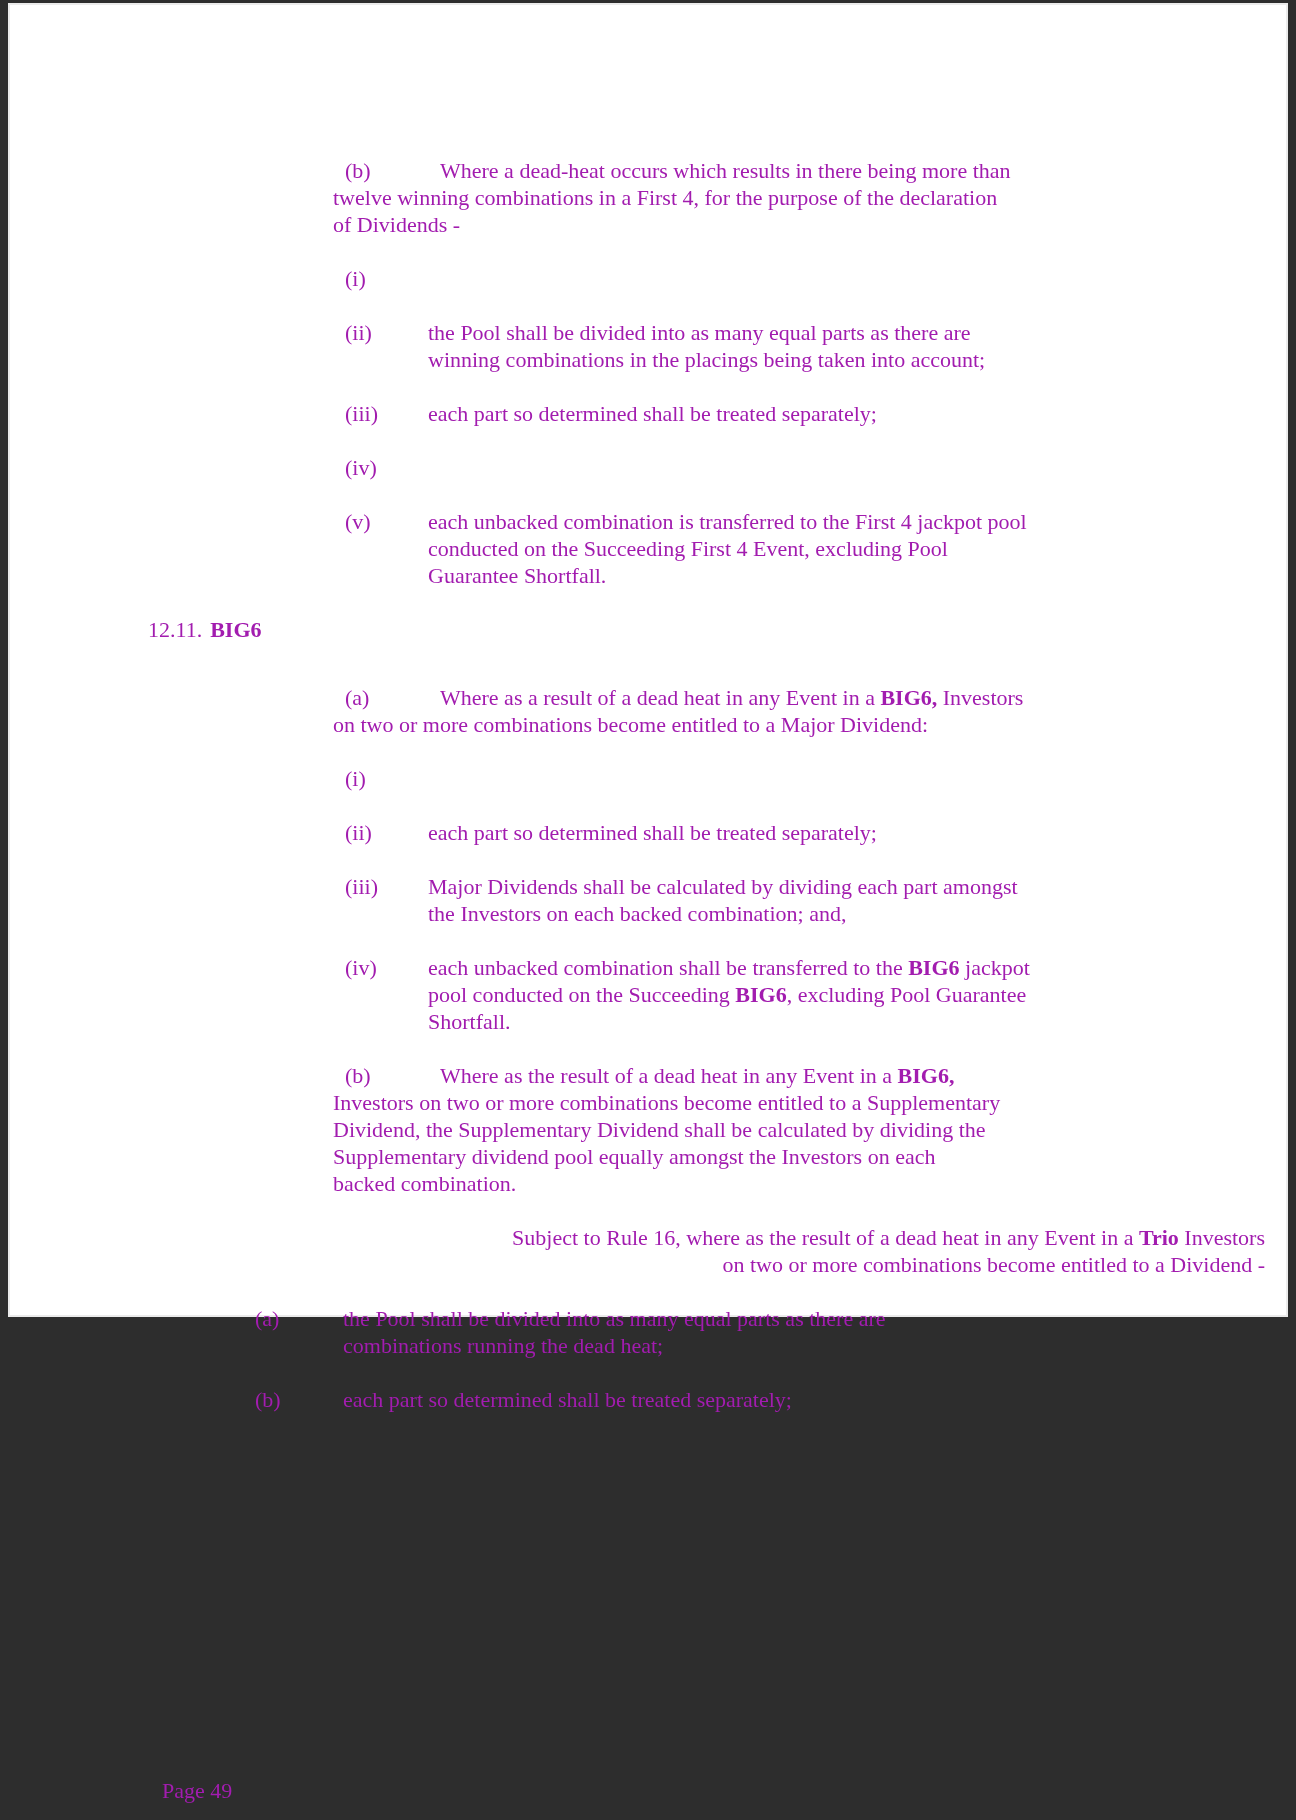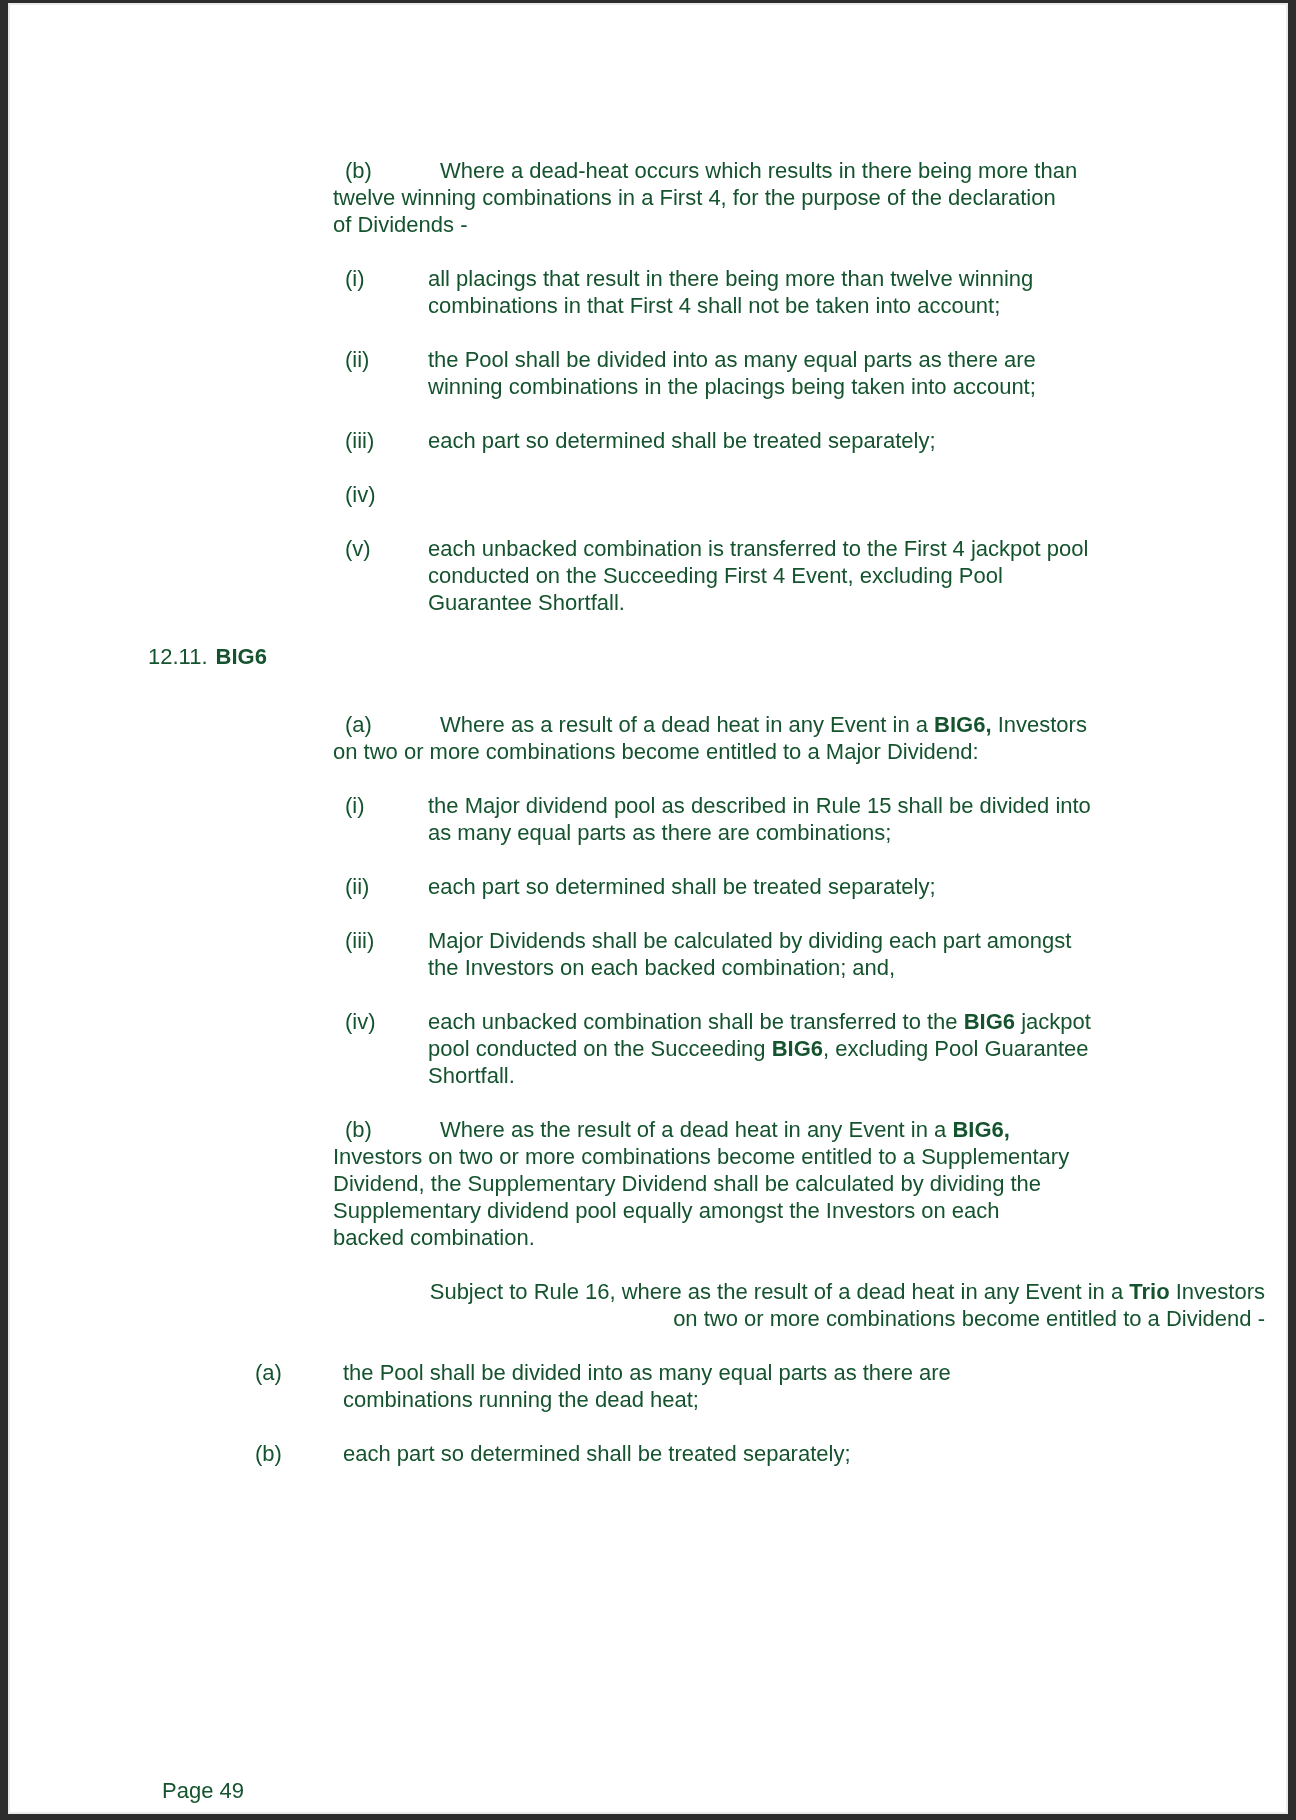--- a/index.html
+++ b/index.html
@@ -13,26 +13,27 @@
   }
   .frame {
     position: absolute;
     left: 0; top: 0;
     width: 1296px; height: 1820px;
     background: #2d2d2d;
   }
   .page {
     position: absolute;
     left: 10px; top: 5px;
-    width: 1276px; height: 1807px;
+    width: 1276px; height: 1310px;
     background: #ffffff;
     box-shadow: 0 0 0 2px #ebebeb;
-    color: #14532d;
+    color: #a21caf;
     font-size: 22px;
     line-height: 27px;
+    font-family: Liberation Serif, serif;
   }
   .content {
     position: absolute;
     left: 0; top: 0;
     width: 100%;
     padding-top: 152px;
     box-sizing: border-box;
   }
   
   .para {
@@ -102,22 +103,20 @@
     <div class="content">
 
       <div class="para">
         <span class="plabel">(b)</span><span class="ptext"><span>Where a dead-heat occurs which results in there being more than
 twelve winning combinations in a First 4, for the purpose of the declaration
 of Dividends -</span></span>
       </div>
 
       <div class="item">
         <span class="ilabel">(i)</span>
-        <span class="itext"><span>all placings that result in there being more than twelve winning
-combinations in that First 4 shall not be taken into account;</span></span>
       </div>
       <div class="item">
         <span class="ilabel">(ii)</span>
         <span class="itext"><span>the Pool shall be divided into as many equal parts as there are
 winning combinations in the placings being taken into account;</span></span>
       </div>
       <div class="item">
         <span class="ilabel">(iii)</span>
         <span class="itext"><span>each part so determined shall be treated separately;</span></span>
       </div>
@@ -135,22 +134,20 @@
         <span class="num">12.11.</span><span class="title">BIG6</span>
       </div>
 
       <div class="para">
         <span class="plabel">(a)</span><span class="ptext"><span>Where as a result of a dead heat in any Event in a </span><span class="bold">BIG6,</span><span> Investors
 on two or more combinations become entitled to a Major Dividend:</span></span>
       </div>
 
       <div class="item">
         <span class="ilabel">(i)</span>
-        <span class="itext"><span>the Major dividend pool as described in Rule 15 shall be divided into
-as many equal parts as there are combinations;</span></span>
       </div>
       <div class="item">
         <span class="ilabel">(ii)</span>
         <span class="itext"><span>each part so determined shall be treated separately;</span></span>
       </div>
       <div class="item">
         <span class="ilabel">(iii)</span>
         <span class="itext"><span>Major Dividends shall be calculated by dividing each part amongst
 the Investors on each backed combination; and,</span></span>
       </div>

